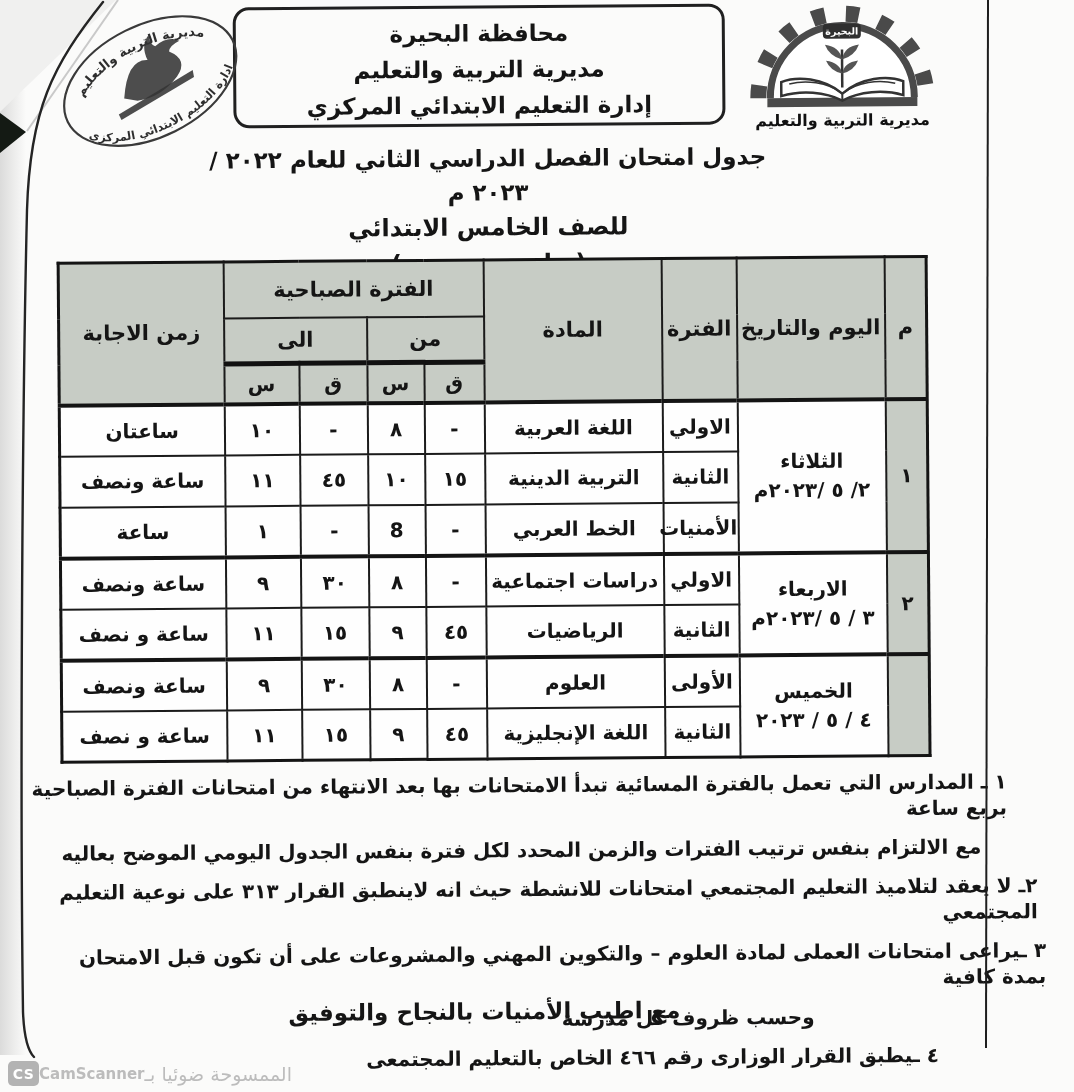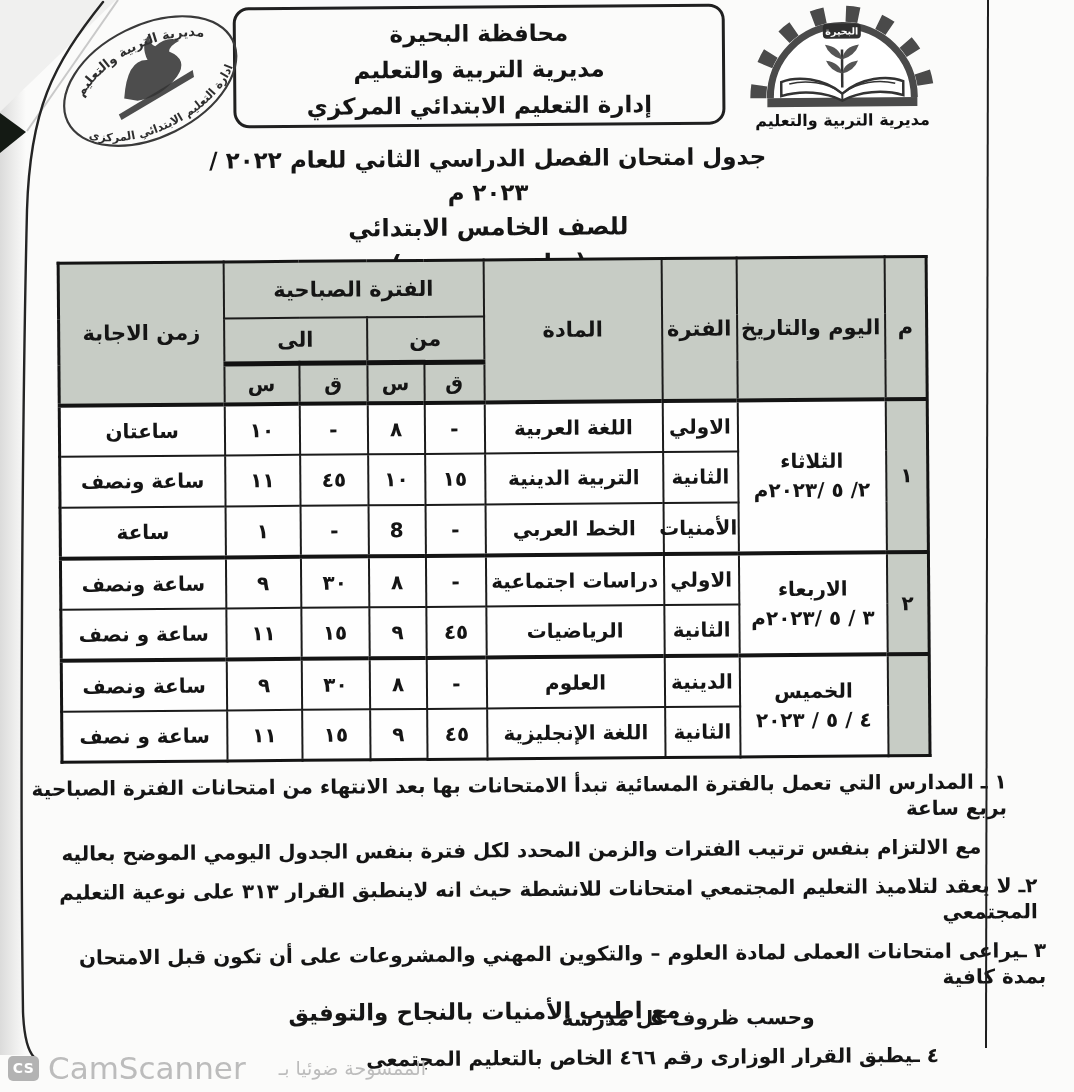--- a/index.html
+++ b/index.html
@@ -57,27 +57,27 @@
   .notes .n3{margin-right:0px;}
   .notes .n4{margin-right:232px;}
   .notes .n5{margin-right:108px;}
   .closing{position:absolute;left:130px;top:998px;width:700px;text-align:center;
     font-weight:bold;font-size:23px;}
   
   .scan-artifacts{position:absolute;inset:0;pointer-events:none;z-index:6;}
   .edge-shadow{position:absolute;left:0;top:90px;width:26px;height:965px;z-index:5;
     background:linear-gradient(to right,rgba(160,160,160,.35),rgba(160,160,160,0));}
   
-  .camscanner{position:absolute;left:8px;bottom:6px;display:flex;align-items:center;gap:9px;
+  .camscanner{position:absolute;left:8px;bottom:6px;display:flex;align-items:center;
     direction:ltr;z-index:7;}
   .cs-badge{width:31px;height:25px;background:#b3b3b3;color:#ffffff;border-radius:5px;
     display:flex;align-items:center;justify-content:center;font-size:14px;font-weight:bold;
     letter-spacing:.5px;}
-  .cs-brand{color:#bcbcbc;font-size:31px;}
-  .cs-arabic{color:#bcbcbc;font-size:19px;margin-left:24px;}
+  .cs-brand{color:#bcbcbc;font-size:15px;font-weight:bold;}
+  .cs-arabic{color:#bcbcbc;font-size:19px;}
 </style>
 </head>
 <body>
 
 <div class="sheet">
   <div class="edge-shadow"></div>
 
   <div class="content">
 
     <div class="org-box">
@@ -223,21 +223,21 @@
             <td class="num">١٥</td>
             <td class="num">١١</td>
             <td class="answer-cell">ساعة و نصف</td>
           </tr>
           <tr class="group-start">
             <td class="shaded idx-cell" rowspan="2"></td>
             <td class="day-cell" rowspan="2">
               <div class="day-name">الخميس</div>
               <div class="day-date">٤ / ٥ / ٢٠٢٣</div>
             </td>
-            <td class="period-cell">الدينية</td>
+            <td class="period-cell">الأولى</td>
             <td class="subject-cell">العلوم</td>
             <td class="num">-</td>
             <td class="num">٨</td>
             <td class="num">٣٠</td>
             <td class="num">٩</td>
             <td class="answer-cell">ساعة ونصف</td>
           </tr>
           <tr>
             <td class="period-cell">الثانية</td>
             <td class="subject-cell">اللغة الإنجليزية</td>

